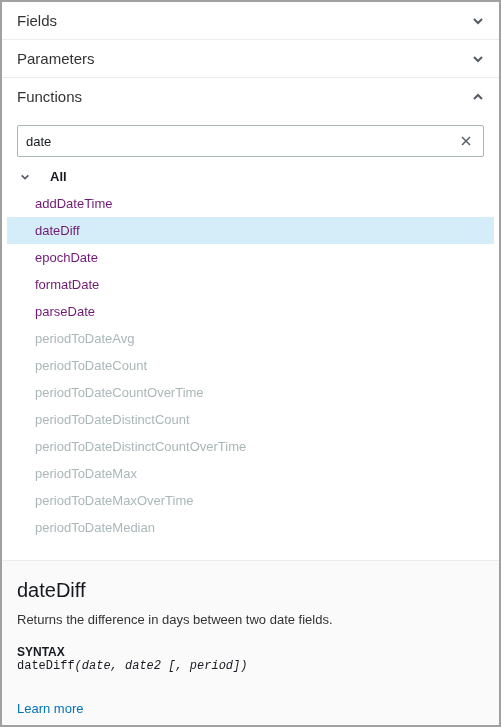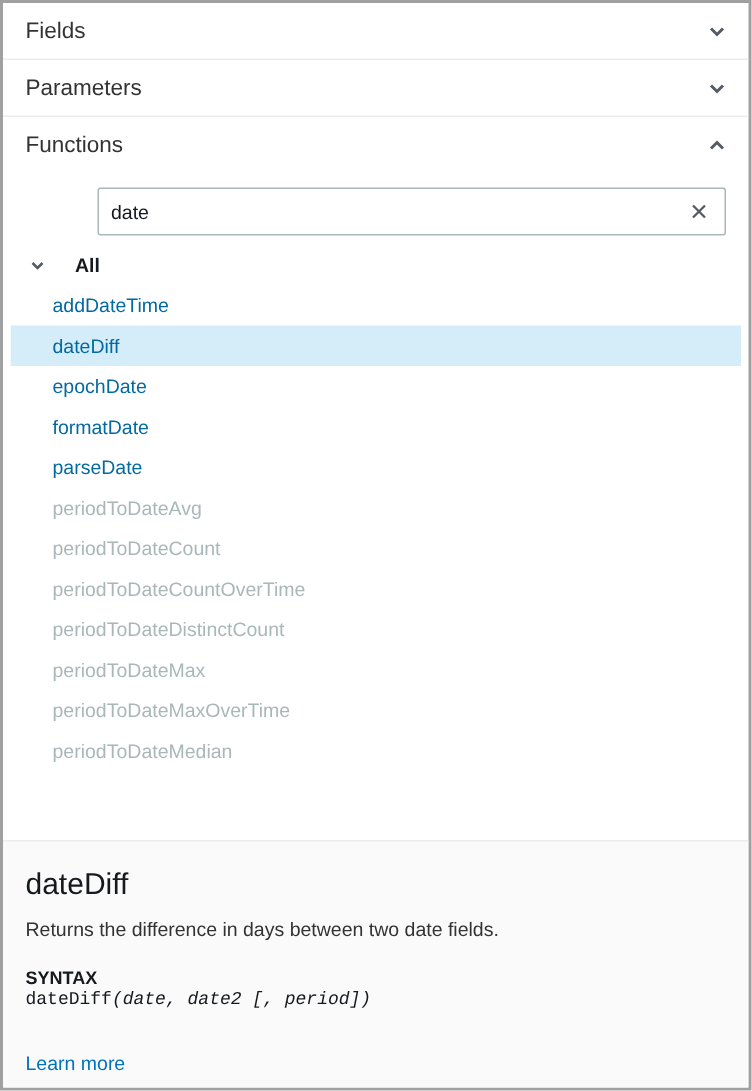--- a/index.html
+++ b/index.html
@@ -41,22 +41,21 @@
       width: 12px;
       height: 12px;
       stroke: #545b64;
       stroke-width: 2;
       fill: none;
     }
     .functions-body {
       padding: 0;
     }
     .search-row {
-      padding: 10px 15px 6px 27px;
-      margin-left: 36px;
+      padding: 10px 15px 6px 15px;
     }
     .search-wrap {
       position: relative;
       border: 1px solid #aab7b8;
       border-radius: 2px;
       display: flex;
       align-items: center;
       padding: 0 8px;
       height: 32px;
     }
@@ -108,21 +107,21 @@
       background: #f1f1f1;
     }
     .list-container::-webkit-scrollbar-thumb {
       background: #c1c1c1;
       border-radius: 2px;
     }
     .func-item {
       padding: 6px 10px 6px 28px;
       font-size: 13px;
       cursor: pointer;
-      color: #0369a1;
+      color: #701a75;
     }
     .func-item.selected {
       background: #d4edf8;
     }
     .func-item.disabled {
       color: #aab7b8;
       cursor: default;
     }
     .detail-panel {
       border-top: 1px solid #eaeded;
@@ -218,20 +217,21 @@
 
   <div class="func-item">addDateTime</div>
       <div class="func-item selected">dateDiff</div>
       <div class="func-item">epochDate</div>
       <div class="func-item">formatDate</div>
       <div class="func-item">parseDate</div>
       <div class="func-item disabled">periodToDateAvg</div>
       <div class="func-item disabled">periodToDateCount</div>
       <div class="func-item disabled">periodToDateCountOverTime</div>
       <div class="func-item disabled">periodToDateDistinctCount</div>
+      <div class="func-item disabled">periodToDateDistinctCountOverTime</div>
       <div class="func-item disabled">periodToDateMax</div>
       <div class="func-item disabled">periodToDateMaxOverTime</div>
       <div class="func-item disabled">periodToDateMedian</div>
     </div>
 
 </div>
 
 <div class="detail-panel">
   <div class="detail-title">dateDiff</div>
   <div class="detail-desc">Returns the difference in days between two date fields.</div>

